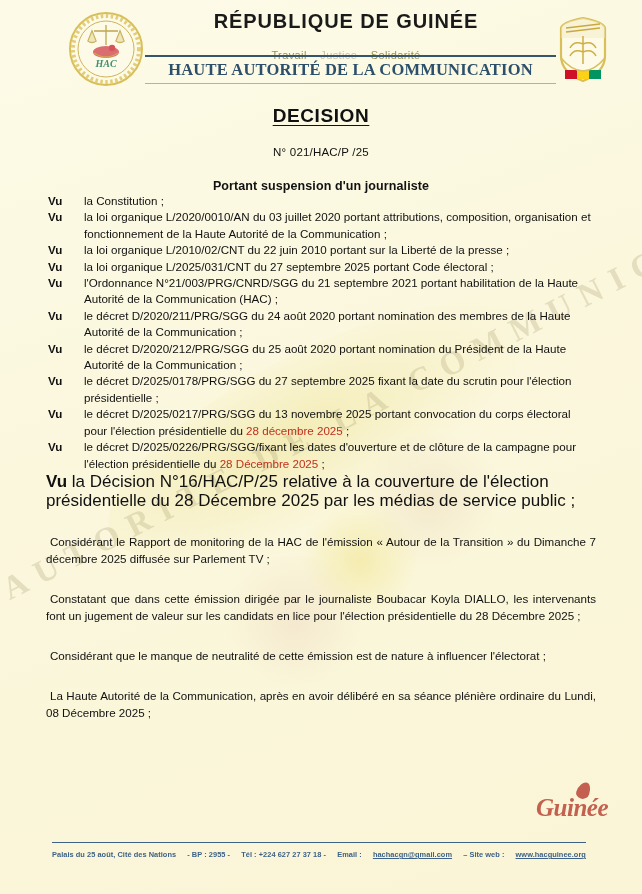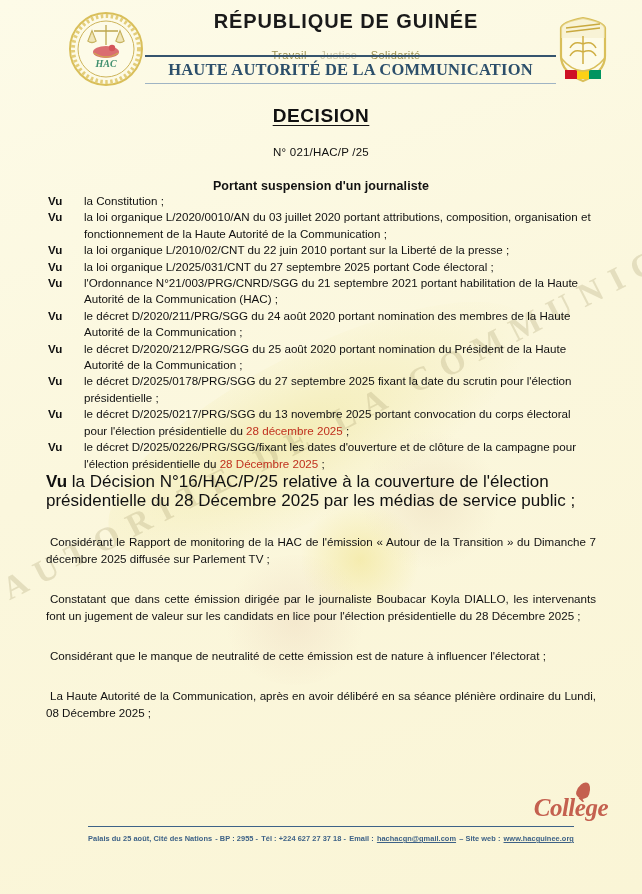--- a/index.html
+++ b/index.html
@@ -224,25 +224,24 @@
     height: 17px;
     background: #c4604f;
     border-radius: 60% 40% 50% 50% / 70% 60% 40% 30%;
     transform: rotate(18deg);
   }
 
   
   .footer {
     position: absolute;
     left: 0;
-    right: 16px;
+    right: 4px;
     bottom: 0;
-    height: 68px;
+    height: 52px;
     z-index: 3;
-    margin-left: 36px;
   }
   .footer .rule {
     position: absolute;
     left: 52px;
     right: 52px;
     top: 0;
     border-top: 1.5px solid #3e6287;
   }
   .footer .fline {
     position: absolute;
@@ -385,21 +384,21 @@
 
     <div class="para">Considérant le Rapport de monitoring de la HAC de l'émission « Autour de la Transition » du Dimanche 7 décembre 2025 diffusée sur Parlement TV ;</div>
     <div class="para">Constatant que dans cette émission dirigée par le journaliste Boubacar Koyla DIALLO, les intervenants font un jugement de valeur sur les candidats en lice pour l'élection présidentielle du 28 Décembre 2025 ;</div>
     <div class="para">Considérant que le manque de neutralité de cette émission est de nature à influencer l'électorat ;</div>
     <div class="para">La Haute Autorité de la Communication, après en avoir délibéré en sa séance plénière ordinaire du Lundi, 08 Décembre 2025 ;</div>
 
   </div>
 
   <div class="guinee-logo">
     <span class="flame"></span>
-    <span>Collège</span>
+    <span>Guinée</span>
   </div>
 
   <div class="footer">
     <div class="rule"></div>
     <div class="fline">
       <span>Palais du 25 août, Cité des Nations</span>
       <span>- BP : 2955 -</span>
       <span>Tél : +224 627 27 37 18 -</span>
       <span>Email :</span>
       <u>hachacgn@gmail.com</u>

